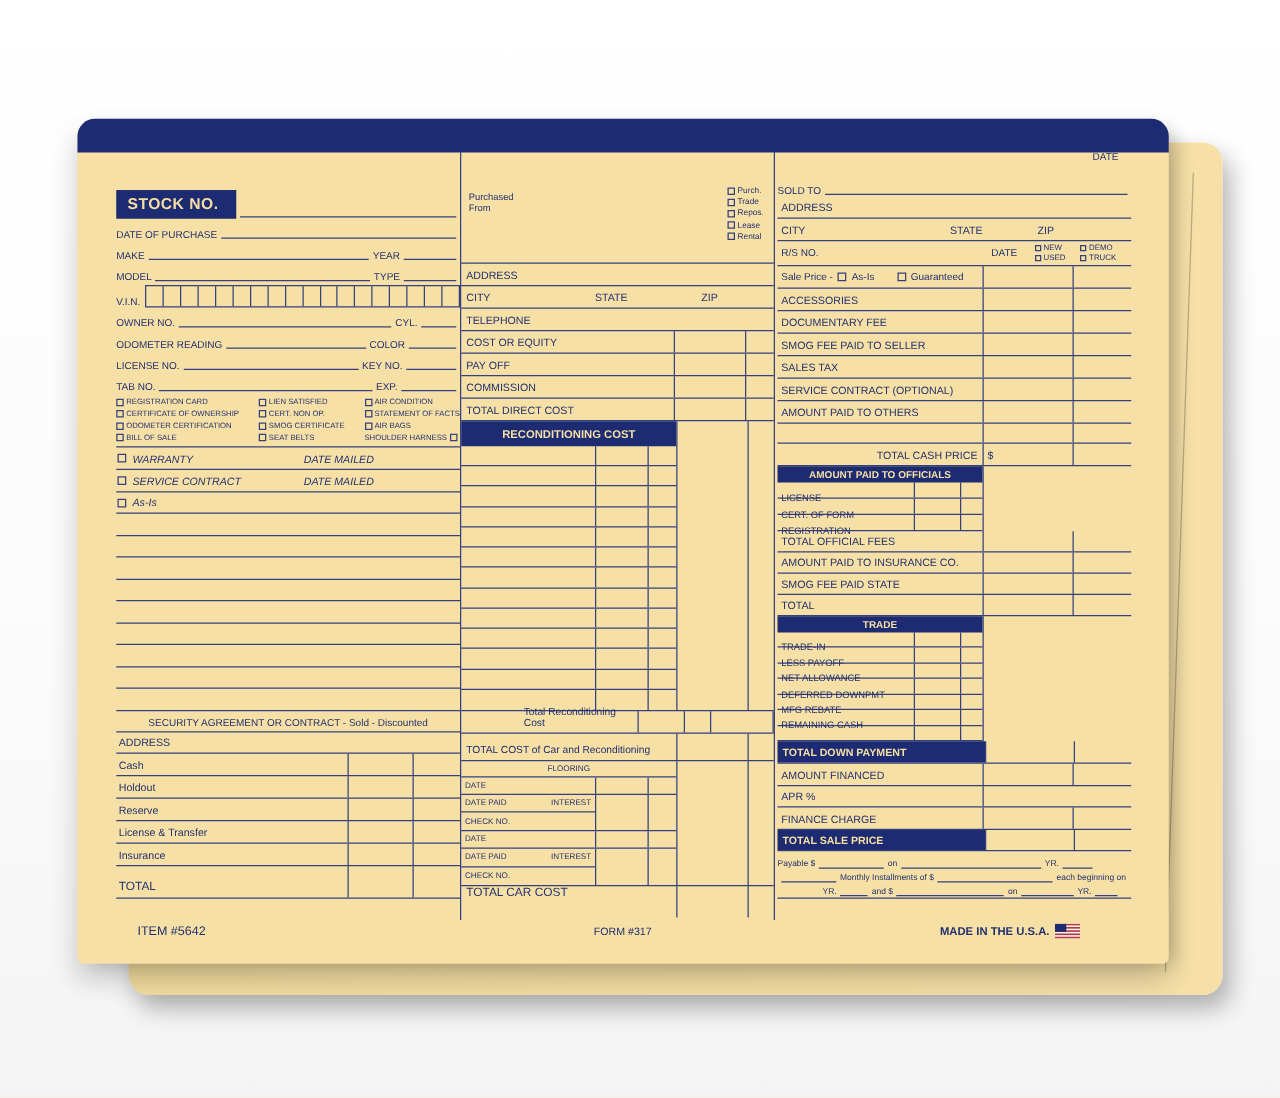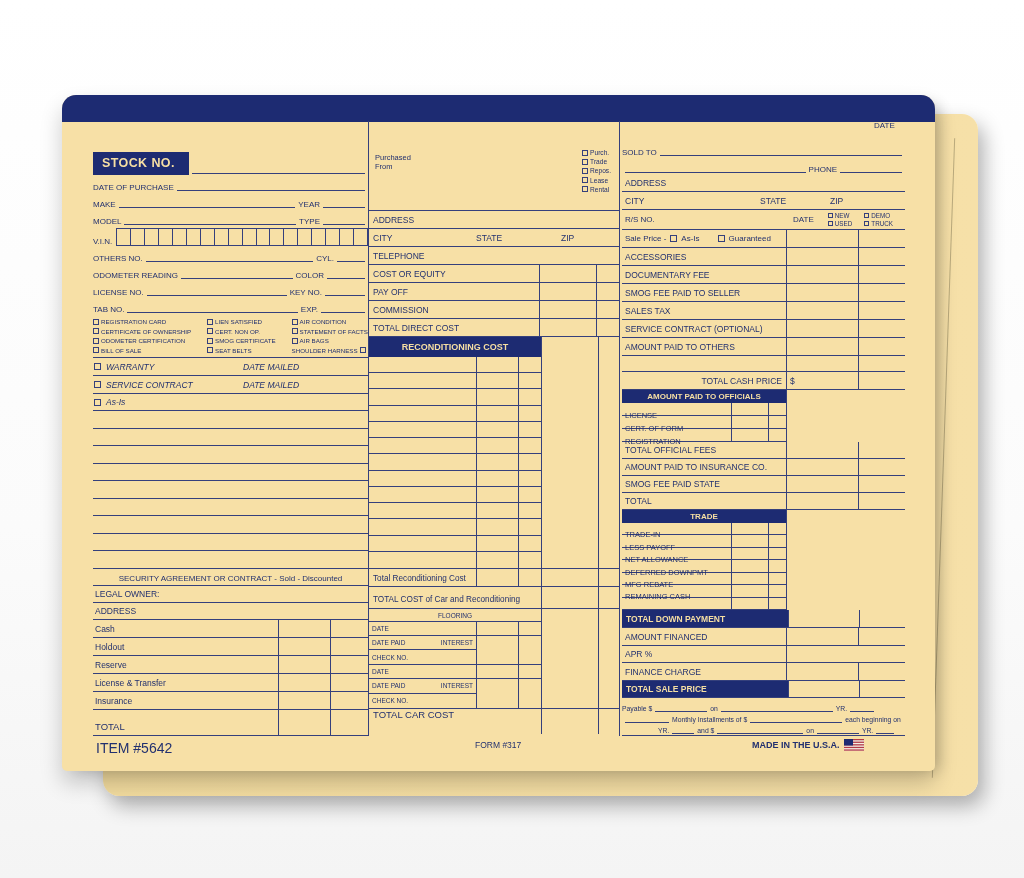--- a/index.html
+++ b/index.html
@@ -80,21 +80,21 @@
   .recon-zone{display:flex;height:232px;border-bottom:1px solid var(--line);}
   .rz-left{width:172px;display:flex;flex-direction:column;}
   .recon-hdr{height:20px;line-height:20px;text-align:center;font-size:9px;}
   .recon-row{display:flex;height:16.3px;border-bottom:1px solid var(--line);}
   .recon-row:last-child{border-bottom:none;}
   .rr-l{flex:1;} .rr-a{width:42px;border-left:1px solid var(--line);} .rr-c{width:23px;border-left:1px solid var(--line);}
   .rz-right{flex:1;display:flex;}
   .rz-amt{width:57px;border-left:1px solid var(--line);} .rz-cents{flex:1;border-left:1px solid var(--line);}
 
   .trc-row{display:flex;align-items:flex-end;height:18px;font-size:8.2px;border-bottom:1px solid var(--line);}
-  .trc-l{width:107px;padding:0 0 3px 4px;}
+  .trc-l{width:107px;padding:0 0 3px 4px;margin-left:46px;}
   .trc-a{width:42px;} .trc-c{width:23px;} .trc-b1{width:57px;} .trc-b2{flex:1;}
   .tcc-row{display:flex;align-items:flex-end;height:22px;font-size:8.2px;border-bottom:1px solid var(--line);}
   .tcc-l{width:172px;padding:0 0 4px 4px;}
   .tcc-a{width:57px;} .tcc-c{flex:1;}
 
   .floor-zone{display:flex;height:100px;border-bottom:1px solid var(--line);}
   .fz-left{width:172px;display:flex;flex-direction:column;}
   .fl-hdr{height:13px;line-height:14px;text-align:center;font-size:6.5px;border-bottom:1px solid var(--line);}
   .fl-row{display:flex;align-items:center;height:14.5px;font-size:6.5px;border-bottom:1px solid var(--line);}
   .fl-l{flex:1;padding-left:3px;}
@@ -142,21 +142,21 @@
   .oz-right{flex:1;border-left:1px solid var(--line);}
   .rnavy-row{display:flex;align-items:center;height:18px;border-bottom:1px solid var(--line);}
   .rnavy-row.h17{height:17px;}
   .rnavy-l{width:168px;align-self:stretch;display:flex;align-items:center;padding-left:4px;font-size:8.5px;font-weight:bold;background:var(--navy);color:var(--cream);}
   .payable{height:38px;font-size:6.8px;padding-top:3px;border-bottom:1px solid var(--line);}
   .pline{display:flex;align-items:flex-end;height:11px;white-space:nowrap;}
   .pline.ind{padding-left:0;}
   .pul{display:inline-block;border-bottom:1px solid var(--line);height:7px;margin:0 3px;}
 
   
-  .footer-item{position:absolute;left:34px;top:645px;font-size:14px;}
+  .footer-item{position:absolute;left:48px;top:645px;font-size:10px;}
   .footer-form{position:absolute;left:413px;top:645px;font-size:8.5px;}
   .made-in{position:absolute;left:690px;top:644px;font-size:9px;font-weight:bold;display:flex;align-items:center;gap:4px;}
   .flag{display:inline-block;width:20px;height:12px;position:relative;}
 </style>
 </head>
 <body>
 
 <div class="scene">
 
   <div class="back-sheet">
@@ -205,21 +205,21 @@
             <span class="vin-cell"></span>
             <span class="vin-cell"></span>
             <span class="vin-cell"></span>
             <span class="vin-cell"></span>
             <span class="vin-cell"></span>
             <span class="vin-cell"></span>
             <span class="vin-cell"></span>
         </div>
       </div>
       <div class="fr">
-        <span class="lbl">OTHERS NO.</span>
+        <span class="lbl">OWNER NO.</span>
           <span class="ul"></span>
         <span class="lbl">CYL.</span>
           <span class="ulf" style="width:28px;"></span>
       </div>
       <div class="fr">
         <span class="lbl">ODOMETER READING</span>
           <span class="ul"></span>
         <span class="lbl">COLOR</span>
           <span class="ulf" style="width:38px;"></span>
       </div>
@@ -319,23 +319,20 @@
         <div class="note-line"></div>
         <div class="note-line"></div>
         <div class="note-line"></div>
         <div class="note-line"></div>
         <div class="note-line"></div>
         <div class="note-line"></div>
         <div class="note-line"></div>
 
       <div class="sec-hdr">SECURITY AGREEMENT OR CONTRACT - Sold - Discounted</div>
       <div class="lrow">
-          <span>LEGAL OWNER:</span>
-        </div>
-      <div class="lrow">
           <span>ADDRESS</span>
         </div>
 
       <div class="mrow">
           <span class="ml">Cash</span>
           <span class="cell l-amt"></span>
           <span class="cell l-cents"></span>
         </div>
       <div class="mrow">
           <span class="ml">Holdout</span>
@@ -561,25 +558,20 @@
         <span class="tcar-a"></span>
           <span class="tcar-c"></span>
       </div>
     </div>
 
     <div class="col col-right">
       <div class="rdate">DATE</div>
       <div class="rsold">
         <span>SOLD TO</span>
           <span class="ul"></span>
-      </div>
-      <div class="rphone">
-        <span class="ul"></span>
-          <span>PHONE</span>
-          <span class="ulf" style="width:62px;"></span>
       </div>
       <div class="rlrow">
           <span>ADDRESS</span>
         </div>
       <div class="rlrow rcsz">
         <span class="rc1">CITY</span>
         <span class="rc2">STATE</span>
         <span class="rc3">ZIP</span>
       </div>
       <div class="rs-row">

